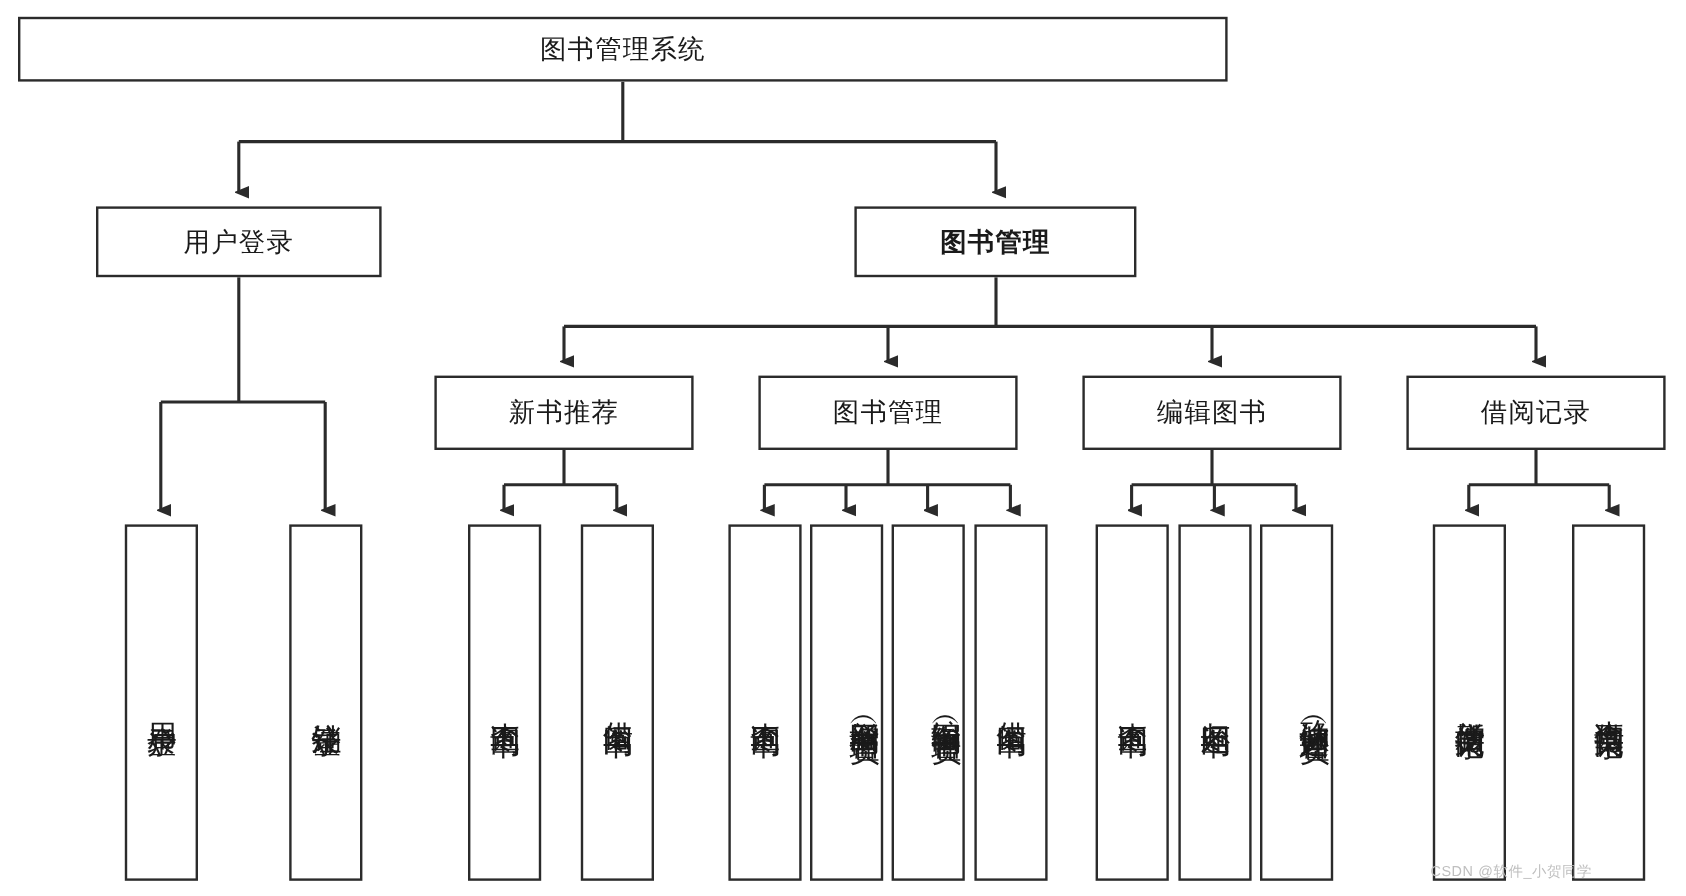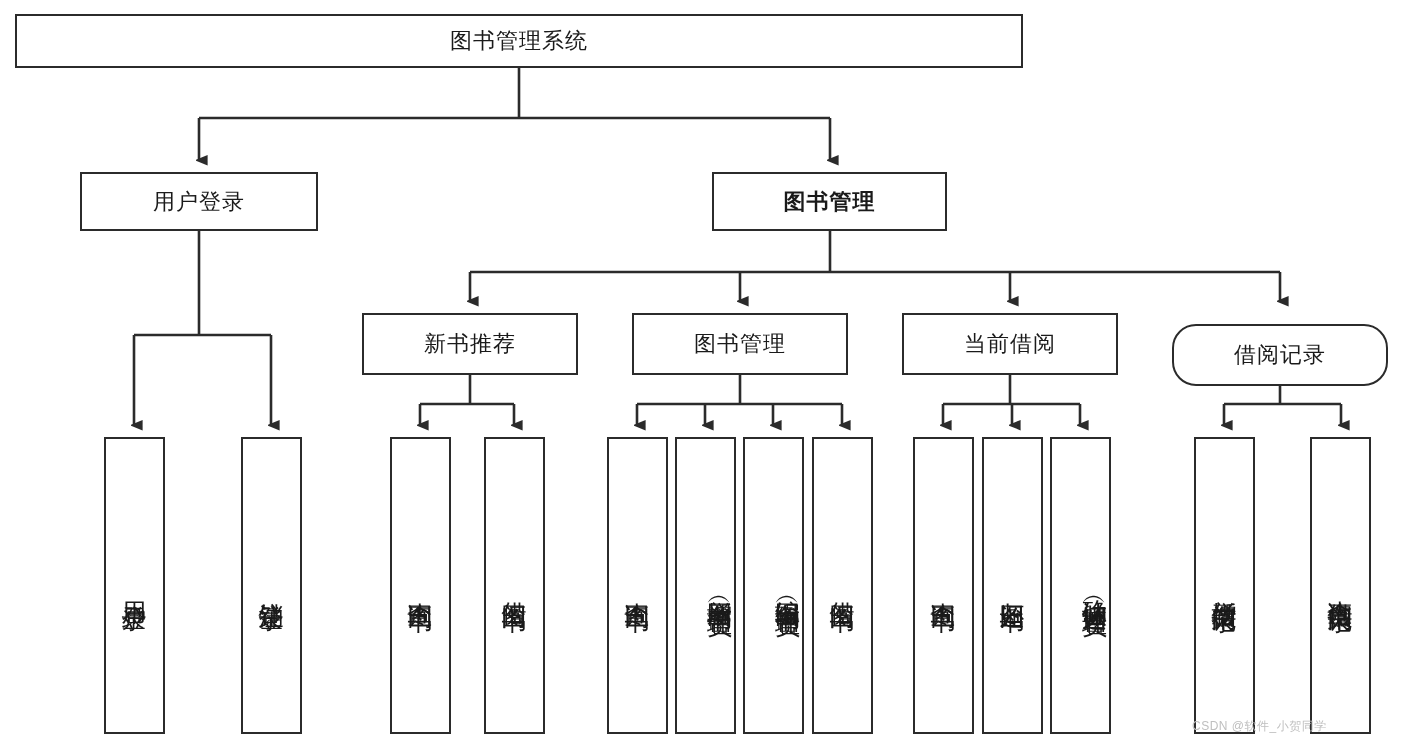--- a/index.html
+++ b/index.html
@@ -117,22 +117,22 @@
     </g>
   </svg>
 
   <div class="node node-h" style="left:15px; top:14px; width:1008px; height:54px;">图书管理系统</div>
 
   <div class="node node-h" style="left:80px; top:172px; width:238px; height:59px;">用户登录</div>
   <div class="node node-h" style="left:712px; top:172px; width:235px; height:59px;font-weight:bold;">图书管理</div>
 
   <div class="node node-h" style="left:362px; top:313px; width:216px; height:62px;">新书推荐</div>
   <div class="node node-h" style="left:632px; top:313px; width:216px; height:62px;">图书管理</div>
-  <div class="node node-h" style="left:902px; top:313px; width:216px; height:62px;">当前借阅</div>
-  <div class="node node-h" style="left:1172px; top:324px; width:216px; height:62px;border-radius:24px;">借阅记录</div>
+  <div class="node node-h" style="left:902px; top:313px; width:216px; height:62px;">编辑图书</div>
+  <div class="node node-h" style="left:1172px; top:313px; width:216px; height:62px;">借阅记录</div>
 
   <div class="node node-v center-v" style="left:104px; top:437px; width:61px; height:297px;">用户登录</div>
   <div class="node node-v center-v" style="left:241px; top:437px; width:61px; height:297px;">注销登录</div>
 
   <div class="node node-v center-v" style="left:390px; top:437px; width:61px; height:297px;">查询图书</div>
   <div class="node node-v center-v" style="left:484px; top:437px; width:61px; height:297px;">借阅图书</div>
 
   <div class="node node-v center-v" style="left:607px; top:437px; width:61px; height:297px;">查询图书</div>
   <div class="node node-v" style="left:675px; top:437px; width:61px; height:297px;">新增图书（管理员）</div>
   <div class="node node-v" style="left:743px; top:437px; width:61px; height:297px;">编辑图书（管理员）</div>

